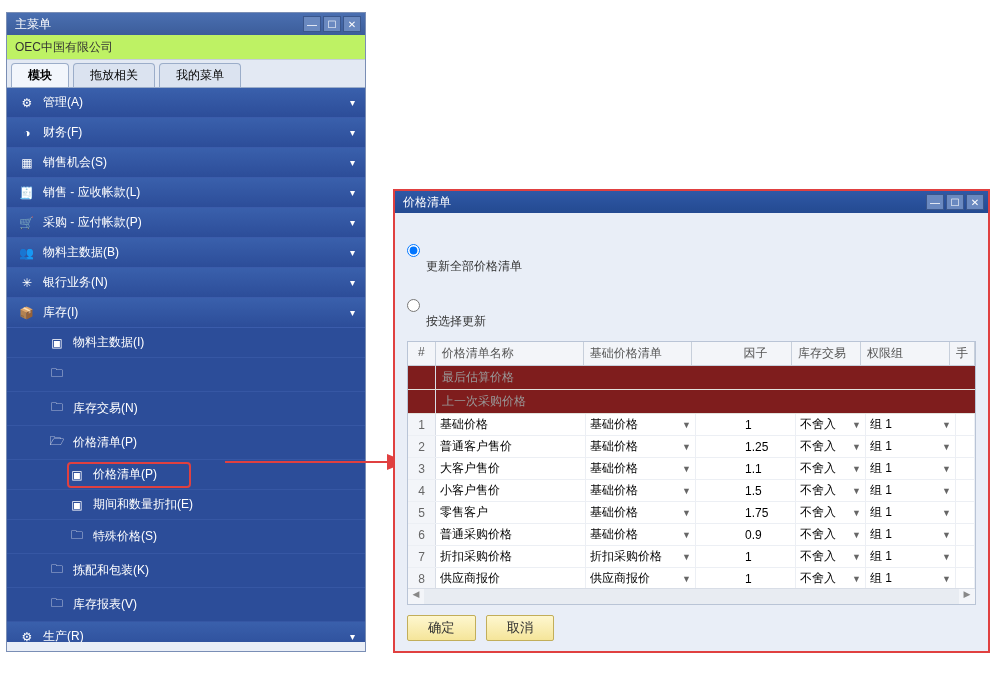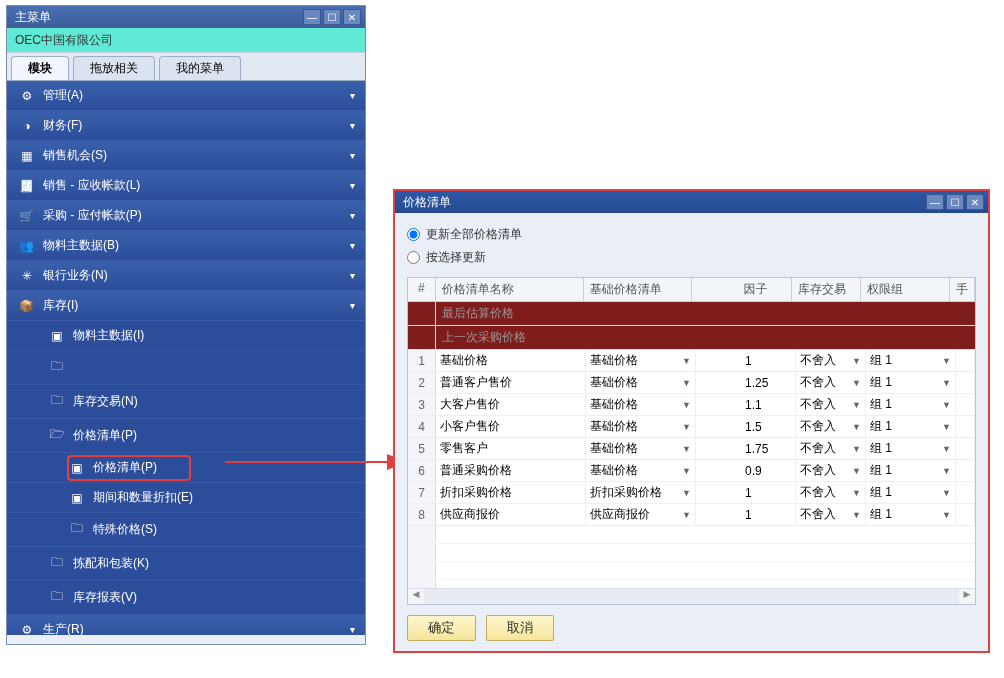--- a/index.html
+++ b/index.html
@@ -1,25 +1,25 @@
 <!DOCTYPE html>
 <html><head>
 <meta charset="utf-8">
 <style>
 * { box-sizing: border-box; margin: 0; padding: 0; }
 body { font-family: "Microsoft YaHei", Arial, sans-serif; font-size: 12px; background: #fff; width: 1004px; height: 678px; position: relative; overflow: hidden; }
 
 
-.main-menu-window { position: absolute; left: 6px; top: 5px; width: 360px; height: 640px; border: 1px solid #7a8eb5; background: #e9eef7; }
+.main-menu-window { position: absolute; left: 6px; top: 12px; width: 360px; height: 640px; border: 1px solid #7a8eb5; background: #e9eef7; }
 .titlebar { background: linear-gradient(#4a6fb1, #3c5d9a); color: #fff; height: 22px; display: flex; align-items: center; padding: 0 4px 0 8px; font-size: 12px; }
 .titlebar .title-text { flex: 1; }
 .winbtns { display: flex; gap: 2px; }
 .winbtn { width: 18px; height: 16px; background: #6a89c0; border: 1px solid #3a568c; display: flex; align-items: center; justify-content: center; color: #fff; font-size: 10px; cursor: pointer; }
 
-.company-block { background: #5eead4; padding: 4px 8px; border-bottom: 1px solid #c5ceda; }
+.company-block { background: #bef264; padding: 4px 8px; border-bottom: 1px solid #c5ceda; }
 .company-block div { line-height: 16px; color: #333; }
 
 .tabs-row { display: flex; background: #e3e9f3; border-bottom: 1px solid #9badc9; padding-top: 3px; }
 .tab { padding: 3px 16px; margin-left: 4px; border: 1px solid #9badc9; border-bottom: none; background: #dbe3f0; border-radius: 4px 4px 0 0; cursor: pointer; }
 .tab.active { background: #f2f6fc; font-weight: bold; }
 
 
 .tree { background: #2a4c96; color: #fff; height: calc(100% - 22px - 38px - 24px); overflow: auto; }
 .tree-row { display: flex; align-items: center; padding: 6px 10px; border-bottom: 1px solid #3b5cab; cursor: pointer; background: linear-gradient(#3a60ac, #2c4d99); }
 .tree-row.sub { padding-left: 40px; background: #2c4d99; border-bottom: 1px solid #3657a4; }
@@ -33,21 +33,21 @@
 
 .arrow-svg { position: absolute; left: 225px; top: 452px; width: 190px; height: 20px; pointer-events: none; }
 
 
 .price-window { position: absolute; left: 393px; top: 189px; width: 597px; height: 464px; border: 2px solid #e04040; background: #e9eef7; }
 .price-window .titlebar { background: linear-gradient(#2f58a6, #244a91); }
 .price-body { padding: 10px 12px; background: #e9eef7; height: calc(100% - 22px); display:flex; flex-direction:column; }
 
 .radio-row { display: flex; align-items: center; margin: 3px 0; }
 .radio-row input { margin-right: 6px; }
-.radio-row label { color: #333; }
+.radio-row label { color: #333; margin-top: 32px; }
 
 
 .grid-wrapper { margin-top: 8px; border: 1px solid #b9c4d6; background: #fff; flex:1; display:flex; flex-direction:column; overflow:hidden; }
 .grid-head { display: flex; background: #f3f5f9; border-bottom: 1px solid #c7cfdb; }
 .gh { padding: 3px 6px; border-right: 1px solid #c7cfdb; color: #555; font-size: 12px; }
 .col-num { width: 28px; text-align: center; }
 .col-name { width: 150px; }
 .col-base { width: 110px; }
 .col-factor{ width: 55px; margin-left: 45px; }
 .col-round{ width: 70px; }

